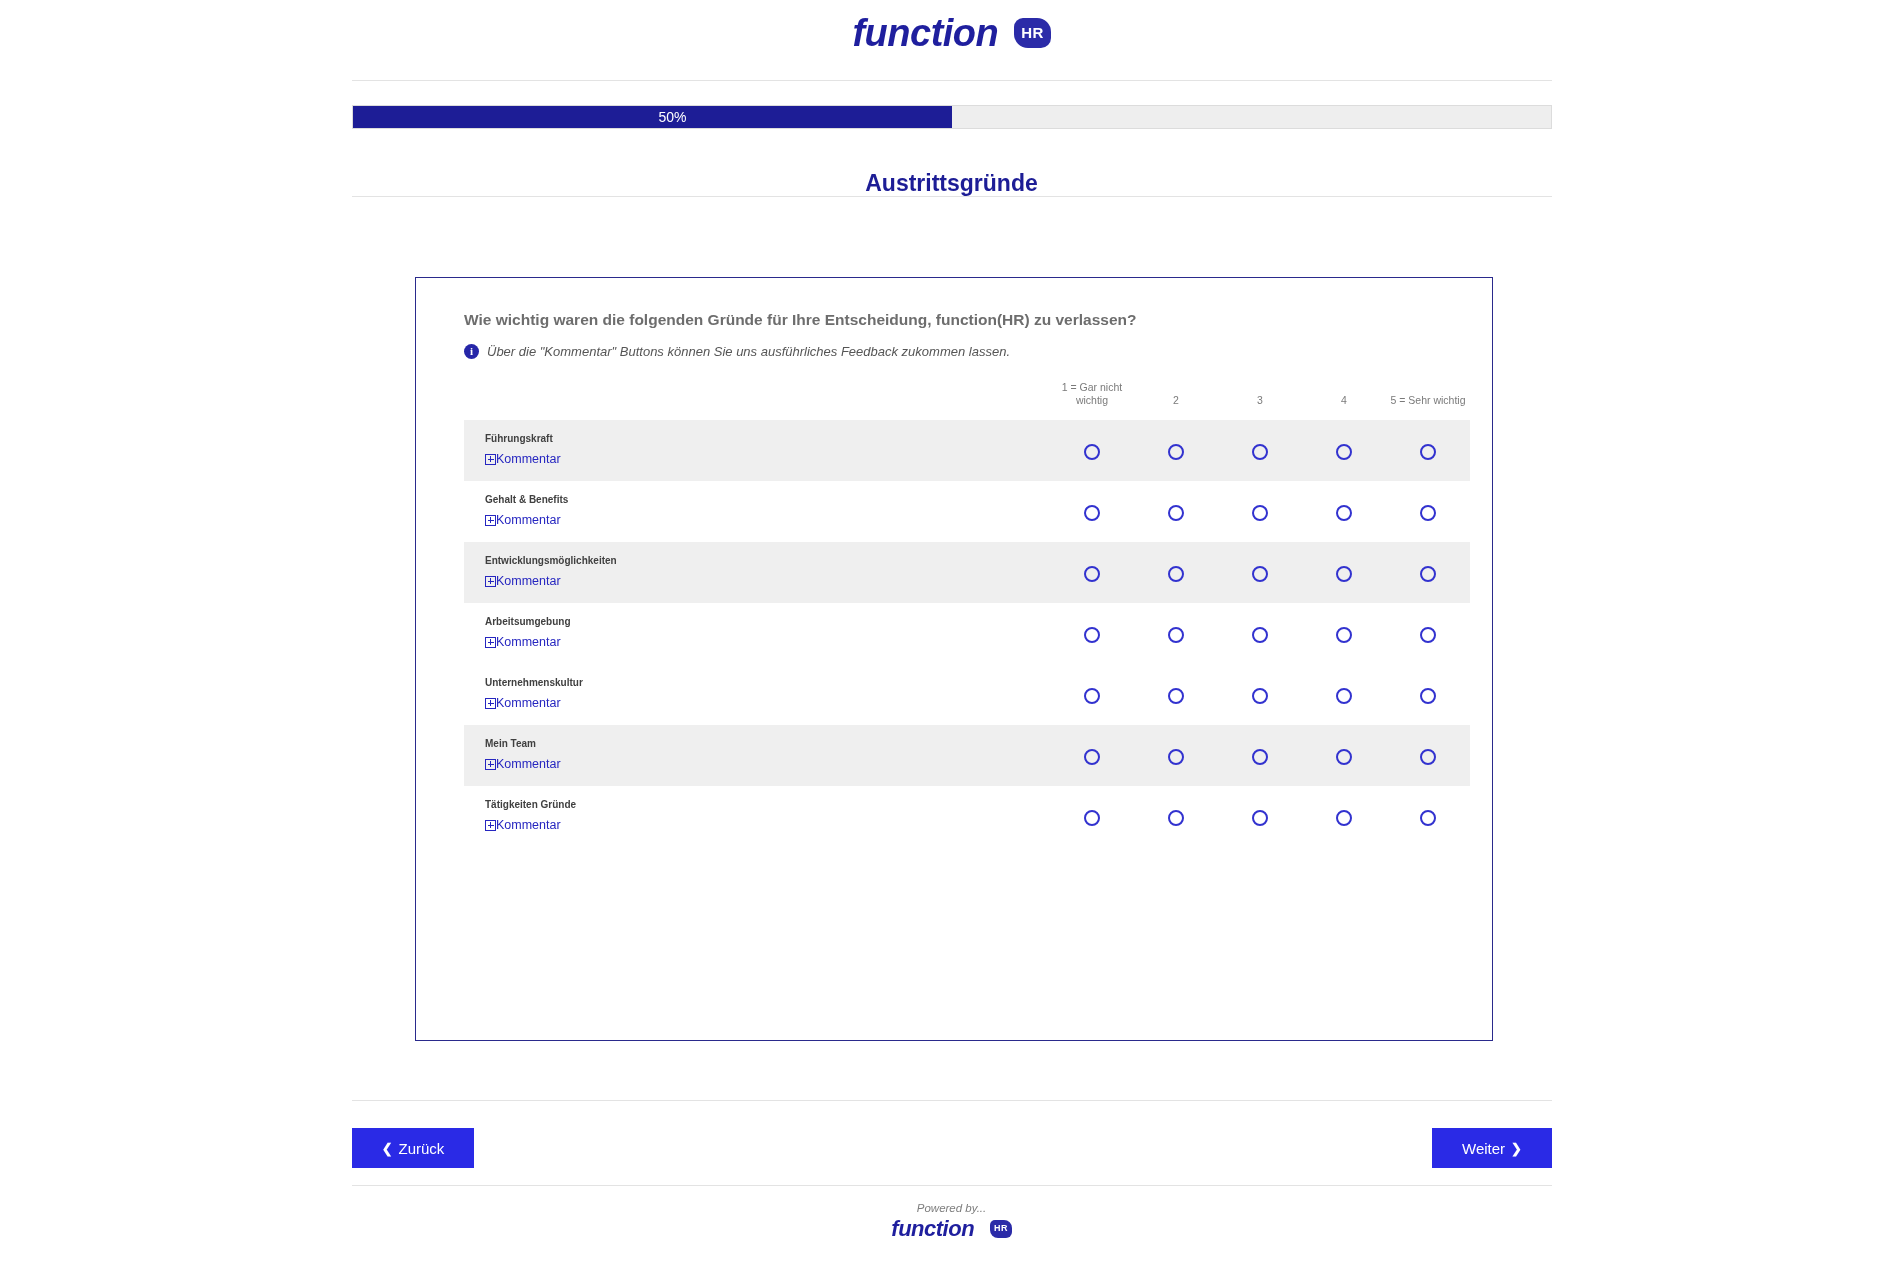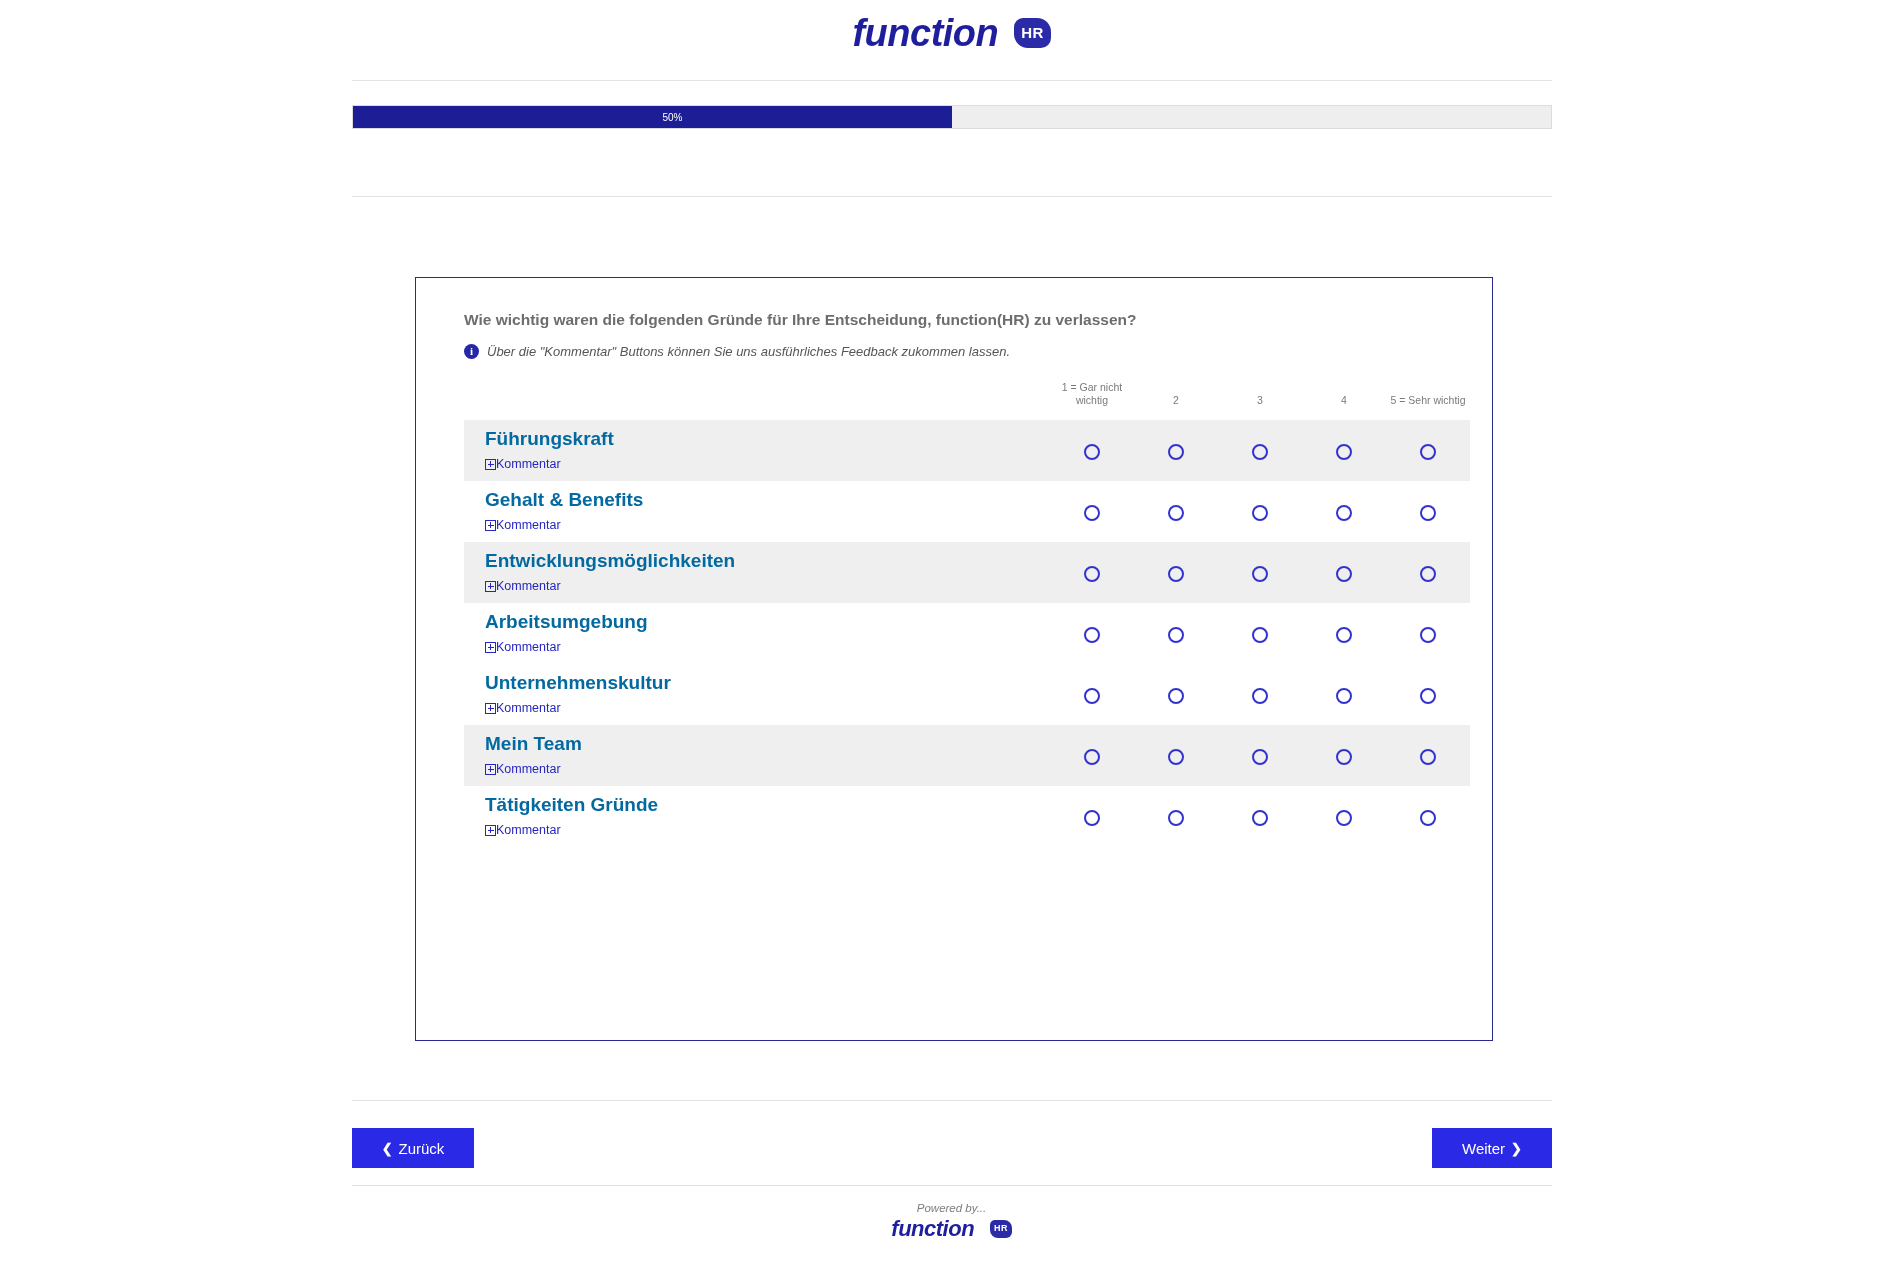--- a/index.html
+++ b/index.html
@@ -64,21 +64,21 @@
     width: 1200px; height: 24px;
     background: #eeeeee;
     border: 1px solid #dcdcdc;
     overflow: hidden;
   }
   .progress-fill {
     height: 100%;
     width: 50%;
     background: #1d1d96;
     color: #ffffff;
-    font-size: 10px;
+    font-size: 14px;
     display: flex;
     align-items: center;
     justify-content: center;
     font-weight: 400;
     padding-left: 40px;
   }
 
   
   .section-title {
     position: absolute;
@@ -154,22 +154,22 @@
   .matrix th.label-head { padding: 0; }
   .matrix tbody tr.odd td { background: #efefef; }
   .matrix tbody tr.even td { background: #ffffff; }
   .matrix td {
     padding: 0;
     vertical-align: middle;
     height: 61px;
   }
   .matrix td.label-cell { padding-left: 21px; }
   .row-title {
-    color: #0369a1;
-    font-size: 19px;
+    color: #404040;
+    font-size: 10px;
     font-weight: 700;
     line-height: 1.2;
   }
   .comment-btn {
     display: inline-flex;
     align-items: center;
     margin-top: 7px;
     cursor: pointer;
     text-decoration: none;
   }
@@ -253,20 +253,21 @@
       <span class="hr-badge">HR</span>
     </div>
   </div>
 
   <div class="hrule" style="top:80px;"></div>
 
   <div class="progress-wrap">
     <div class="progress-fill">50%</div>
   </div>
 
+  <div class="section-title">Austrittsgründe</div>
 
   <div class="hrule" style="top:196px;"></div>
 
   <div class="card">
     <div class="card-inner">
       <div class="question">Wie wichtig waren die folgenden Gründe für Ihre Entscheidung, function(HR) zu verlassen?</div>
 
       <div class="hint-row">
         <span class="info-icon">i</span>
         <span class="hint-text">Über die "Kommentar" Buttons können Sie uns ausführliches Feedback zukommen lassen.</span>

